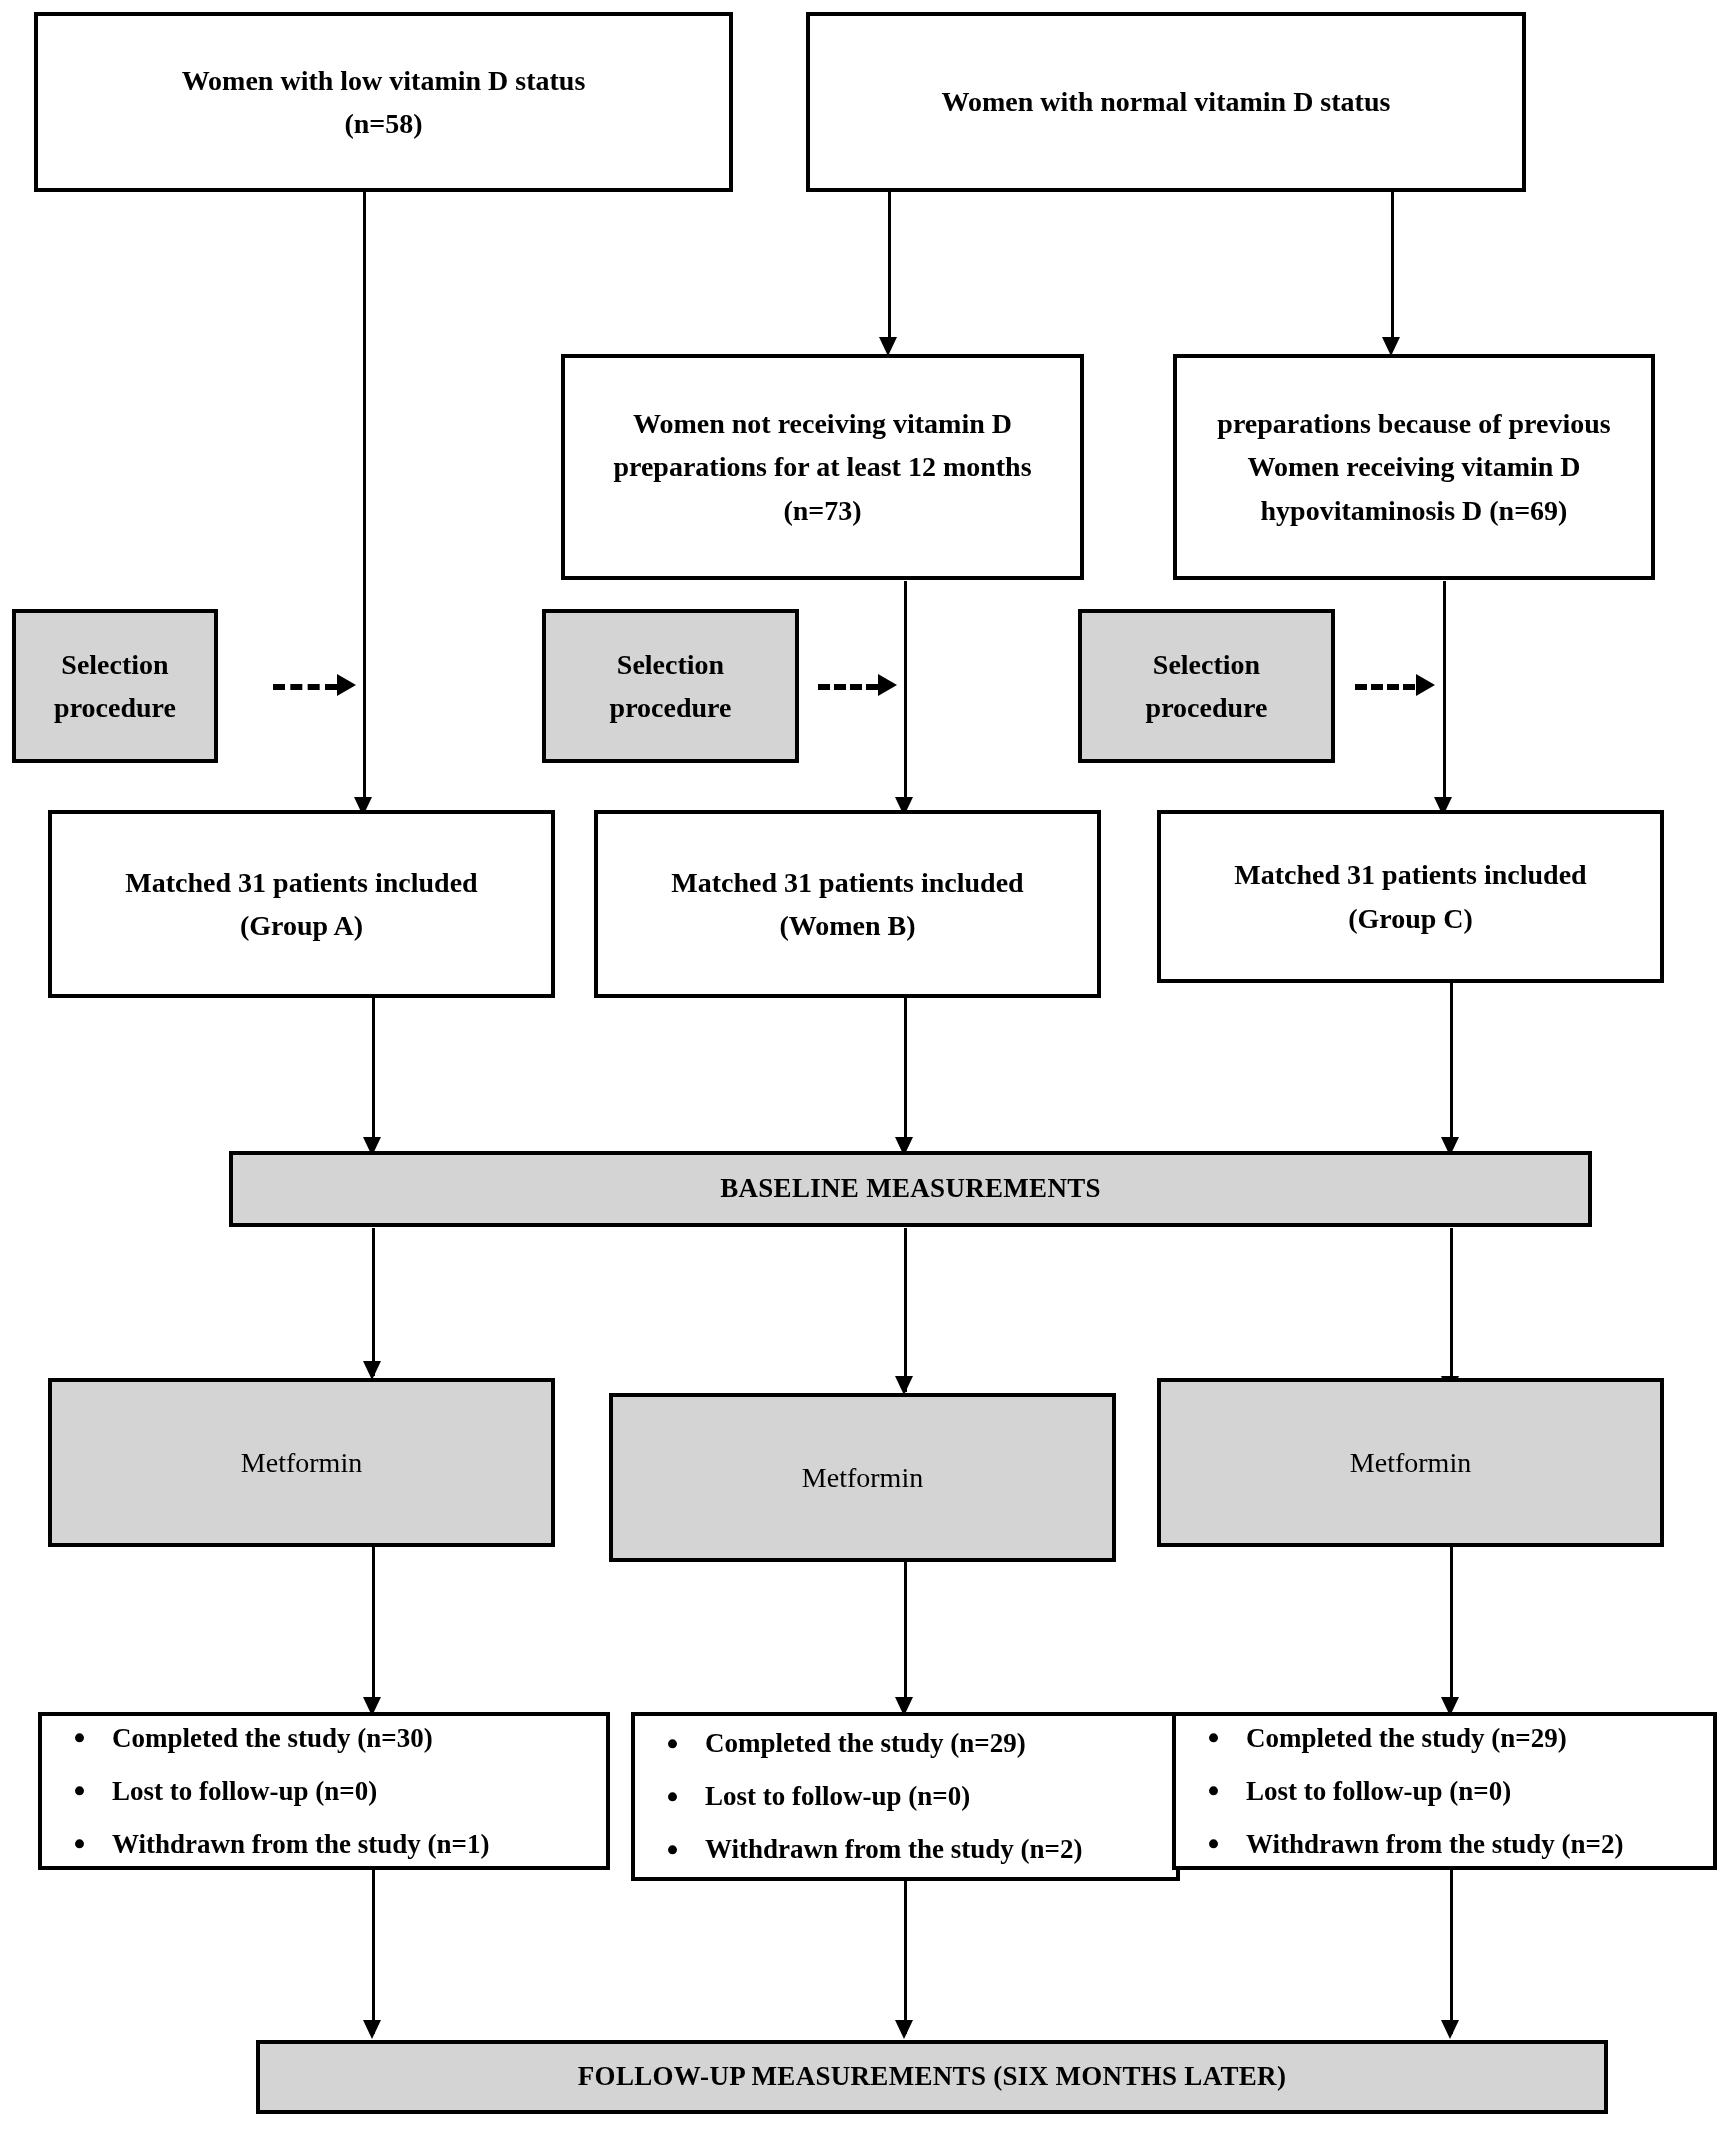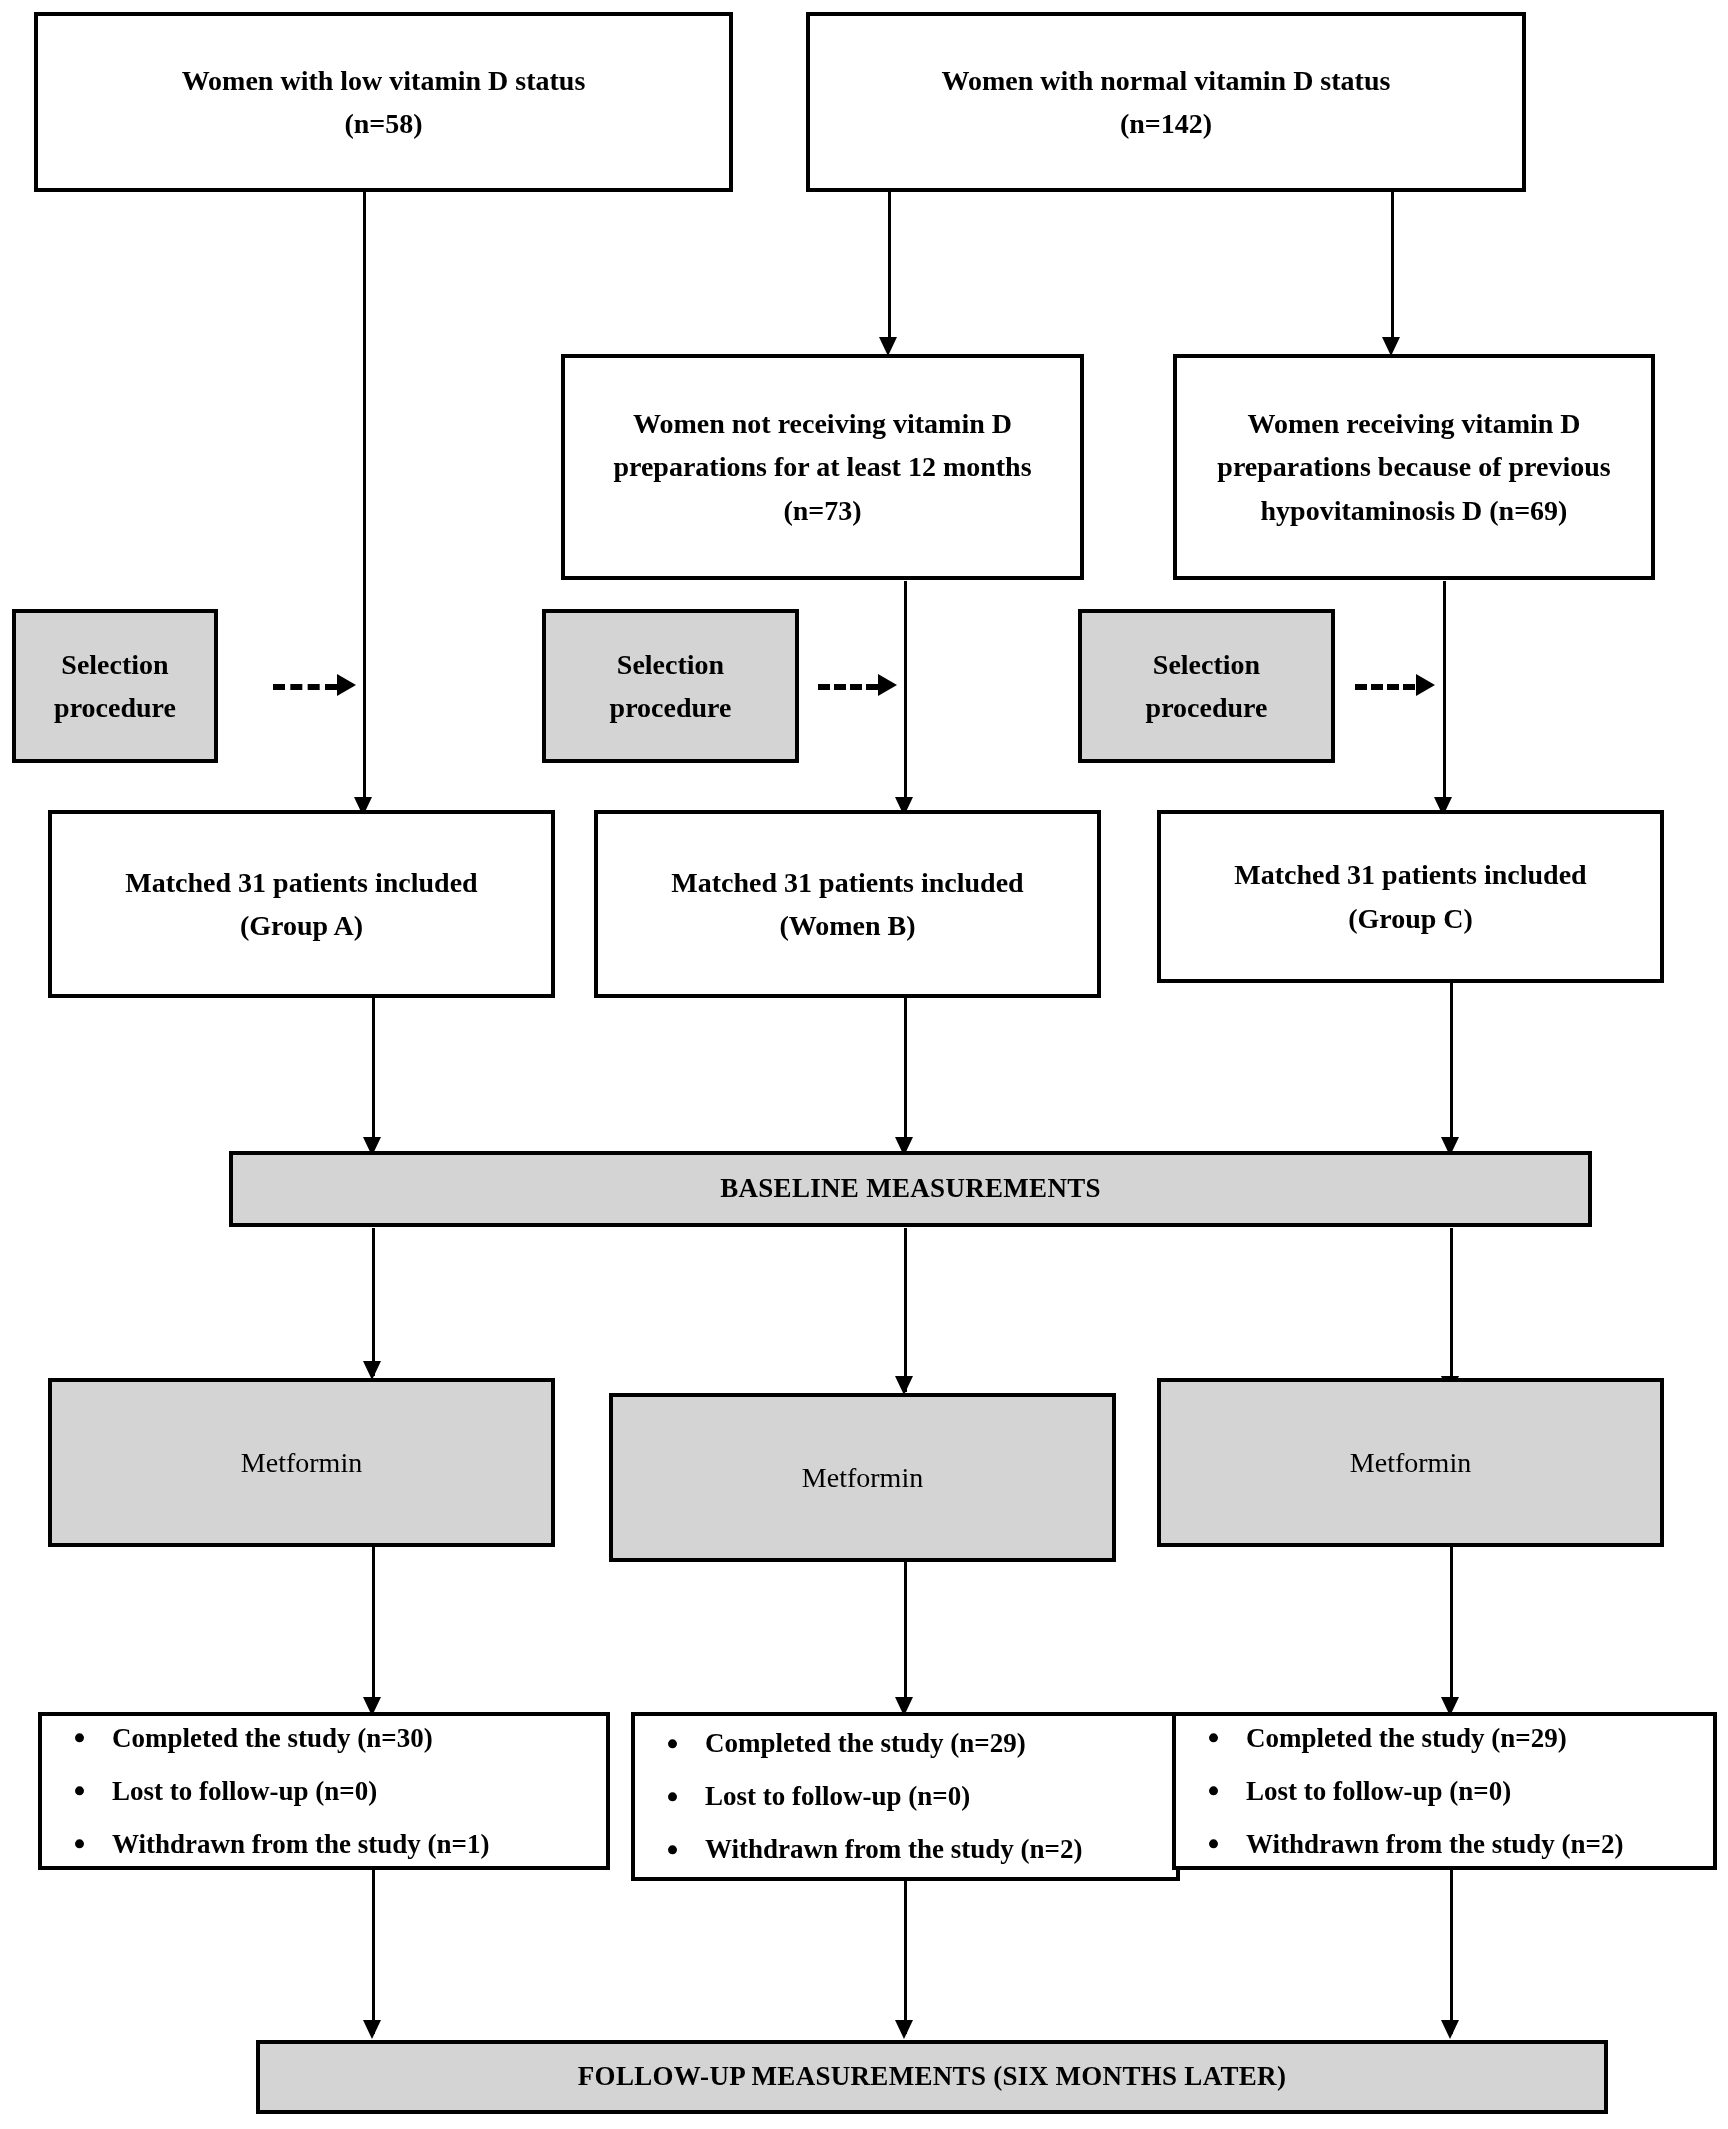--- a/index.html
+++ b/index.html
@@ -119,21 +119,20 @@
   <div class="node" style="left:34px; top:12px; width:699px; height:180px;">
     <div class="txt">
       <span class="ln">Women with low vitamin D status</span>
       <span class="ln">(n=58)</span>
     </div>
   </div>
 
   <div class="node" style="left:806px; top:12px; width:720px; height:180px;">
     <div class="txt">
       <span class="ln">Women with normal vitamin D status</span>
-      <span class="ln">(n=142)</span>
     </div>
   </div>
 
   <div class="vline" style="left:363px; top:192px; height:615px;"></div>
   <div class="arrowhead" style="left:354px; top:797px;"></div>
 
   <div class="vline" style="left:888px; top:192px; height:157px;"></div>
   <div class="arrowhead" style="left:879px; top:337px;"></div>
 
   <div class="vline" style="left:1391px; top:192px; height:157px;"></div>
@@ -142,22 +141,22 @@
   <div class="node" style="left:561px; top:354px; width:523px; height:226px;">
     <div class="txt">
       <span class="ln">Women not receiving vitamin D</span>
       <span class="ln">preparations for at least 12 months</span>
       <span class="ln">(n=73)</span>
     </div>
   </div>
 
   <div class="node" style="left:1173px; top:354px; width:482px; height:226px;">
     <div class="txt">
+      <span class="ln">preparations because of previous</span>
       <span class="ln">Women receiving vitamin D</span>
-      <span class="ln">preparations because of previous</span>
       <span class="ln">hypovitaminosis D (n=69)</span>
     </div>
   </div>
 
   <div class="vline" style="left:904px; top:581px; height:226px;"></div>
   <div class="arrowhead" style="left:895px; top:797px;"></div>
 
   <div class="vline" style="left:1443px; top:581px; height:226px;"></div>
   <div class="arrowhead" style="left:1434px; top:797px;"></div>
 

